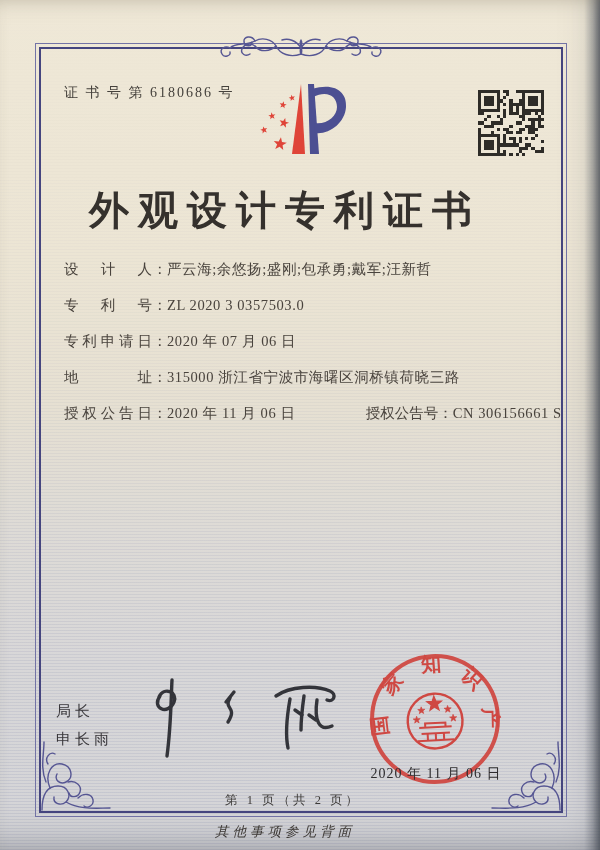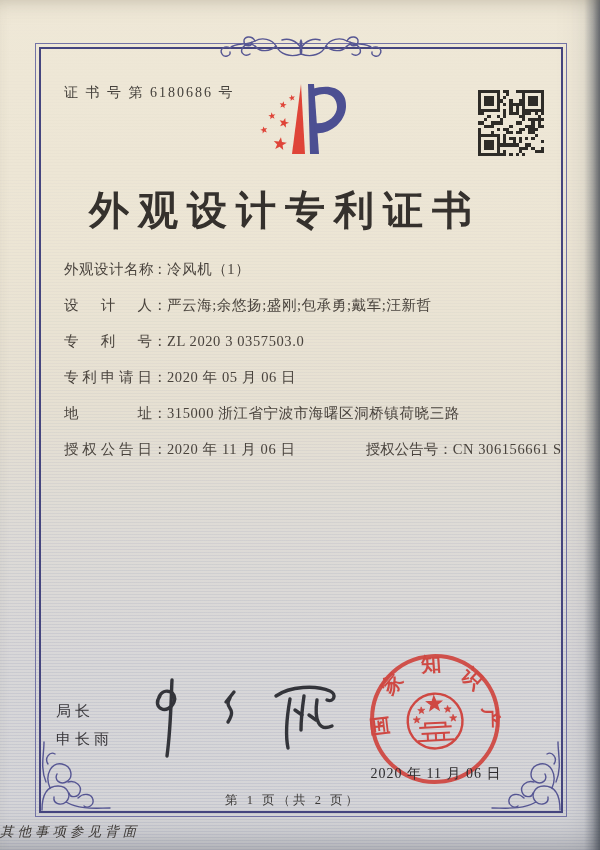--- a/index.html
+++ b/index.html
@@ -57,21 +57,21 @@
   .sig-block{position:absolute;left:56px;top:697px;font-size:15px;
              letter-spacing:4px;line-height:28px;color:#38363a;
              font-family:"Liberation Sans","DejaVu Sans",sans-serif;}
   .sig-hand{position:absolute;left:138px;top:672px;}
   .seal{position:absolute;left:366px;top:650px;width:138px;height:138px;
         transform:rotate(-3deg);opacity:.92;}
   .seal-date{position:absolute;left:358px;top:765px;width:156px;
              text-align:center;font-size:14px;letter-spacing:1px;color:#2e2c2e;}
   .page-no{position:absolute;left:0;right:14px;top:792px;text-align:center;
            font-size:12.5px;letter-spacing:3px;color:#3c3a38;}
-  .back-note{position:absolute;left:0;right:30px;top:823px;text-align:left;
+  .back-note{position:absolute;left:0;right:30px;top:823px;text-align:center;
              font-size:13.5px;letter-spacing:4px;color:#3d3833;font-style:italic;}
 </style>
 </head>
 <body>
 
 <div class="stage">
   <div class="paper"></div>
 
   <div class="frame">
     <div class="frame-inner"></div>
@@ -348,30 +348,27 @@
         <rect x="8" y="20" width="1" height="1"></rect>
         <rect x="10" y="20" width="1" height="1"></rect>
         <rect x="12" y="20" width="1" height="1"></rect>
         <rect x="14" y="20" width="1" height="1"></rect>
       </svg></div>
 
   <div class="title">外观设计专利证书</div>
 
   <div class="fields">
     <div class="frow">
-      <span class="flabel">外观设计名称</span><span>：</span><span class="fval">冷风机（1）</span>
-    </div>
-    <div class="frow">
       <span class="flabel">设计人</span><span>：</span><span class="fval">严云海;余悠扬;盛刚;包承勇;戴军;汪新哲</span>
     </div>
     <div class="frow">
       <span class="flabel">专利号</span><span>：</span><span class="fval">ZL 2020 3 0357503.0</span>
     </div>
     <div class="frow">
-      <span class="flabel">专利申请日</span><span>：</span><span class="fval">2020 年 05 月 06 日</span>
+      <span class="flabel">专利申请日</span><span>：</span><span class="fval">2020 年 07 月 06 日</span>
     </div>
     <div class="frow">
       <span class="flabel">地址</span><span>：</span><span class="fval">315000 浙江省宁波市海曙区洞桥镇荷晓三路</span>
     </div>
     <div class="frow">
       <span class="flabel">授权公告日</span><span>：</span><span class="fval">2020 年 11 月 06 日</span><span class="fcol2"><span>授权公告号</span><span>：</span><span class="fval">CN 306156661 S</span></span>
     </div>
   </div>
 
 

